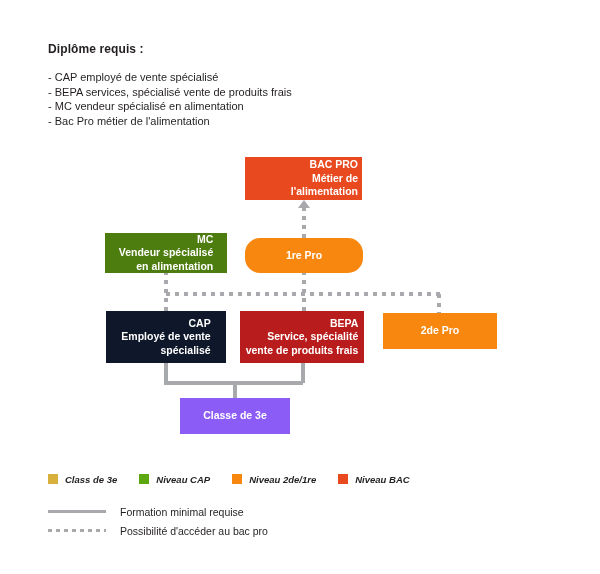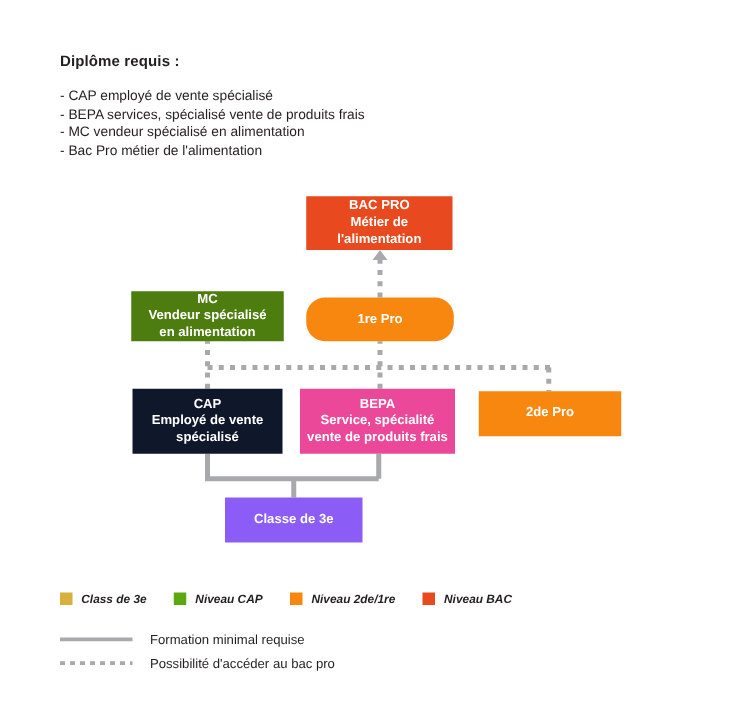--- a/index.html
+++ b/index.html
@@ -53,21 +53,21 @@
     height: 470px;
     pointer-events: none;
   }
 
   .node {
     position: absolute;
     box-sizing: border-box;
     display: flex;
     align-items: center;
     justify-content: center;
-    text-align: center;
+    text-align: right;
     color: #ffffff;
     font-weight: bold;
     font-size: 10.5px;
     line-height: 13.5px;
     padding: 3px 4px;
     z-index: 2;
   }
 
   
   #node-bacpro  { left: 245px; top: 157px; width: 117px; height: 43px; }
@@ -201,21 +201,21 @@
   </div>
 
   <div class="node" id="node-cap" style="background:#0f172a">
     <div>
       <span class="node-text">CAP</span>
       <span class="node-text">Employé de vente</span>
       <span class="node-text">spécialisé</span>
     </div>
   </div>
 
-  <div class="node" id="node-bepa" style="background:#ec4899">
+  <div class="node" id="node-bepa" style="background:#b91c1c">
     <div>
       <span class="node-text">BEPA</span>
       <span class="node-text">Service, spécialité</span>
       <span class="node-text">vente de produits frais</span>
     </div>
   </div>
 
   <div class="node" id="node-2depro" style="background:#f7870f">
     <div>
       <span class="node-text">2de Pro</span>

